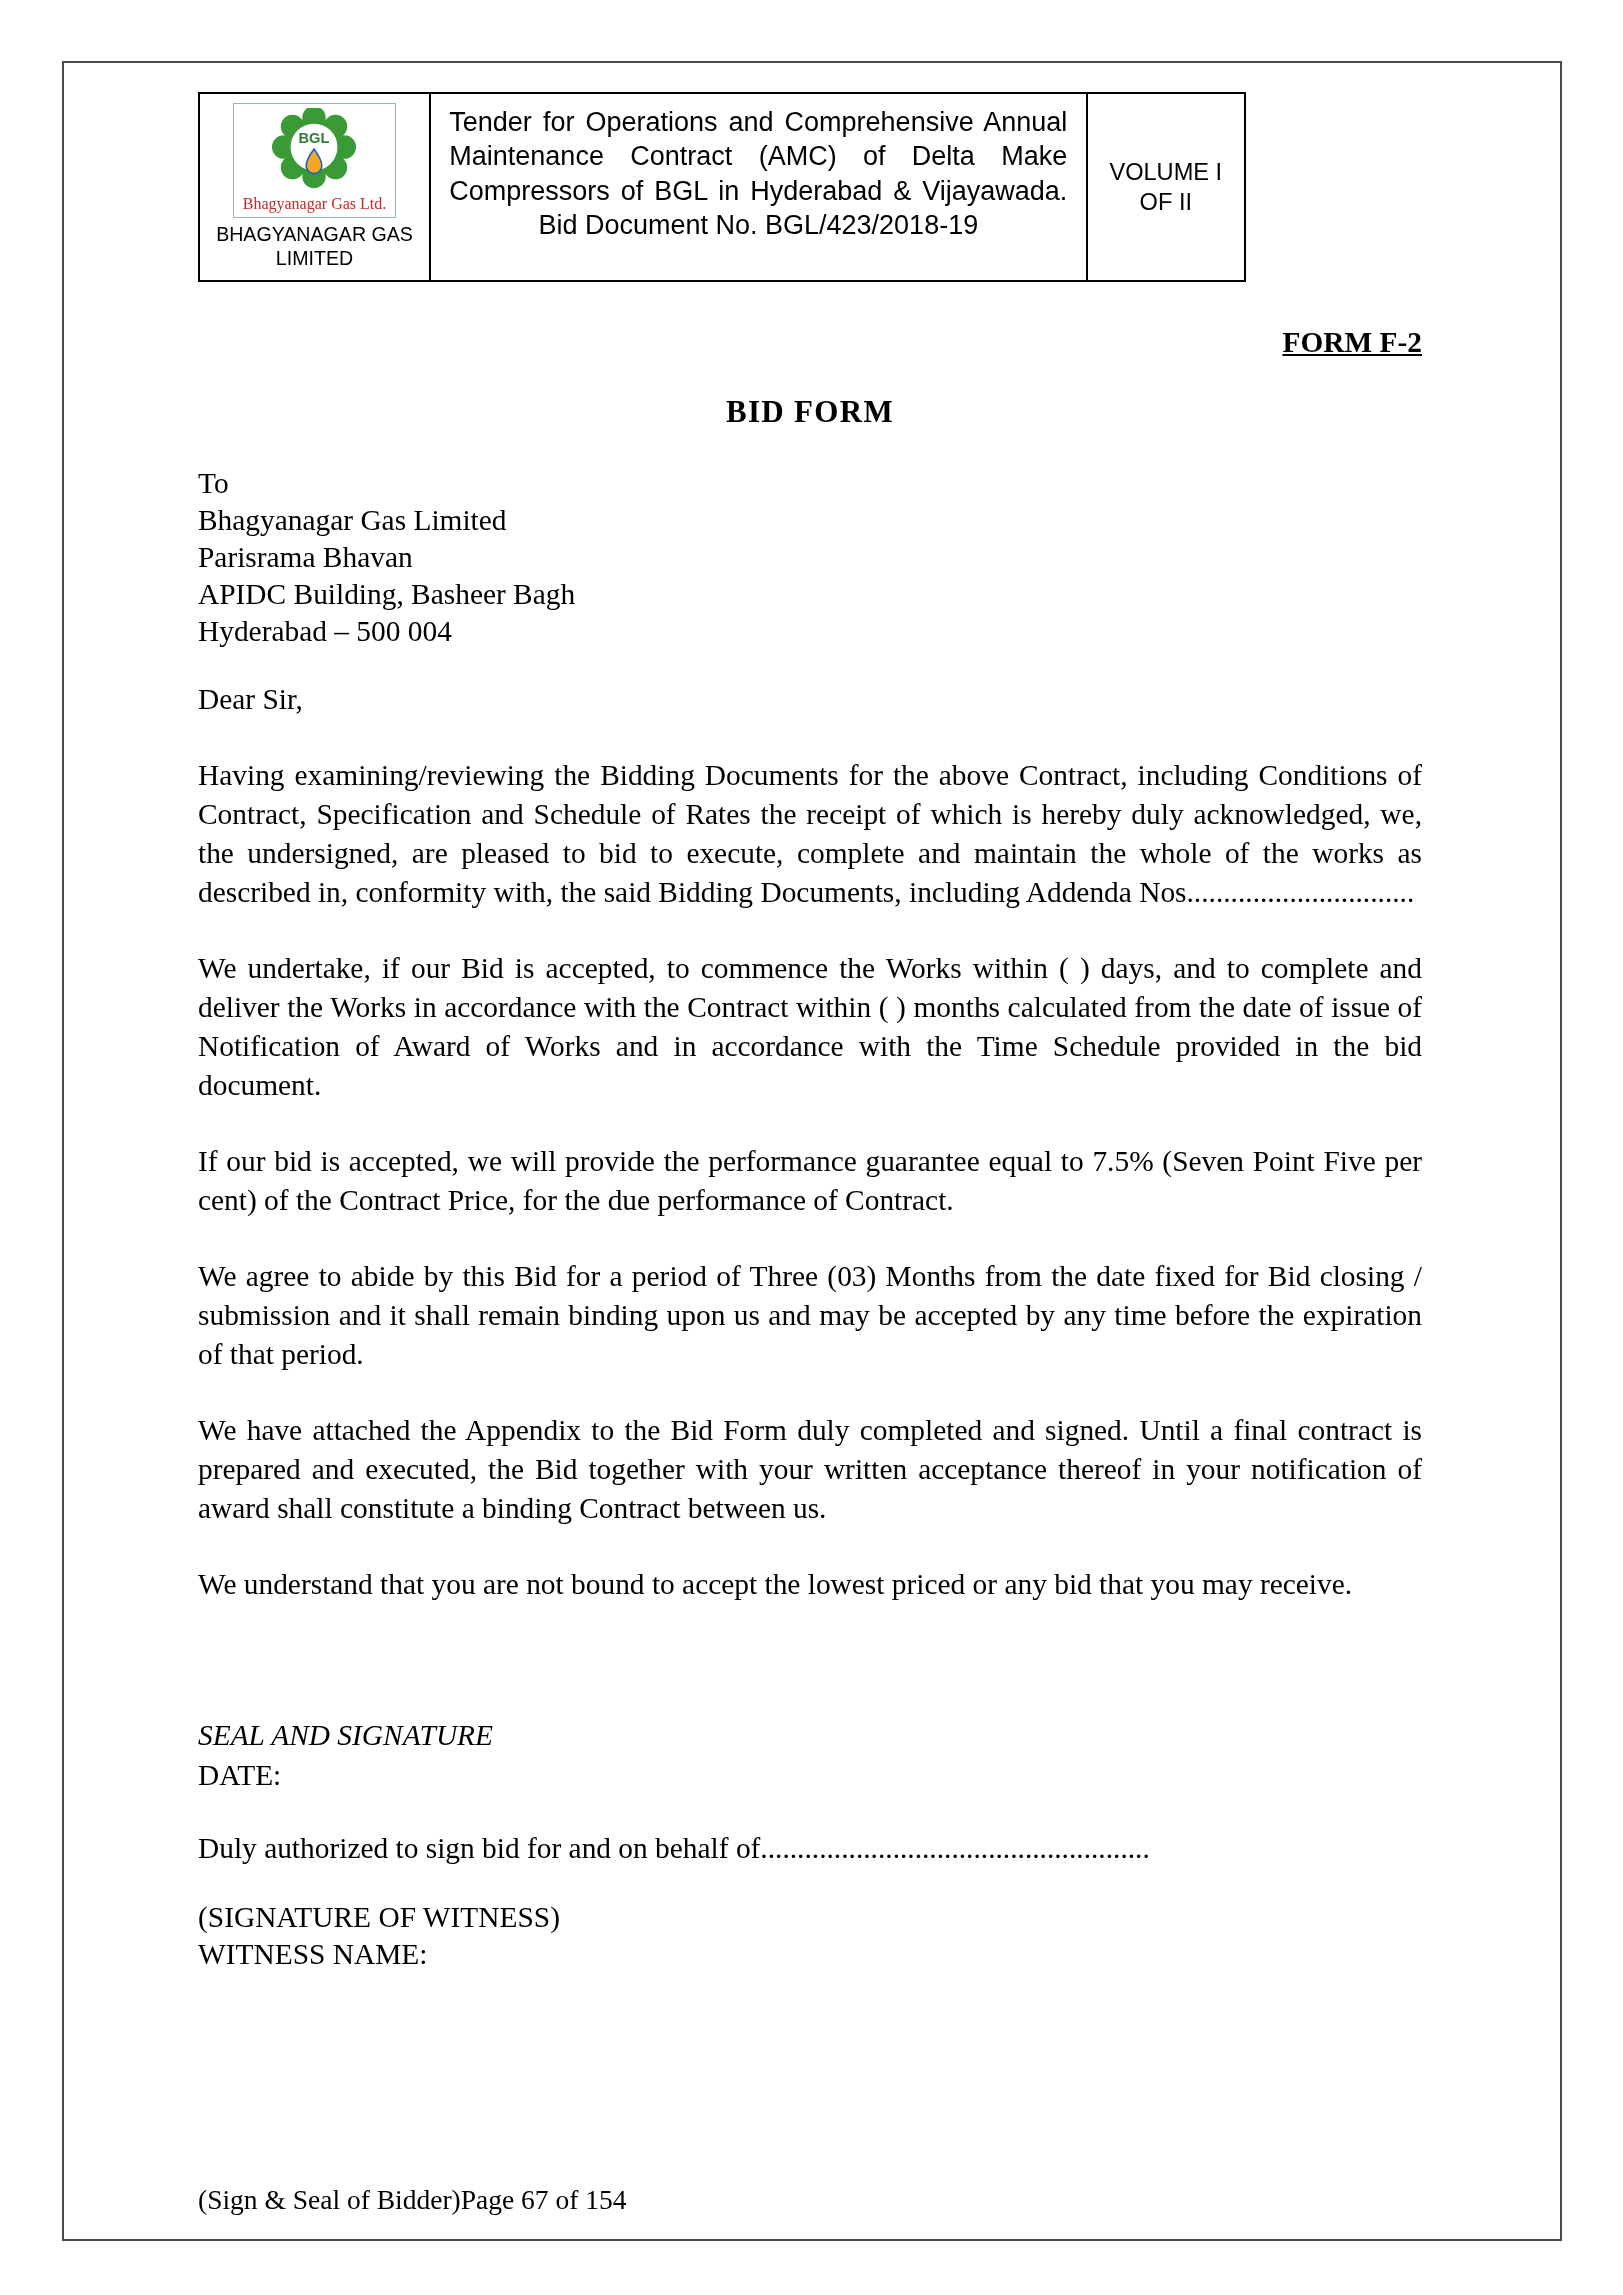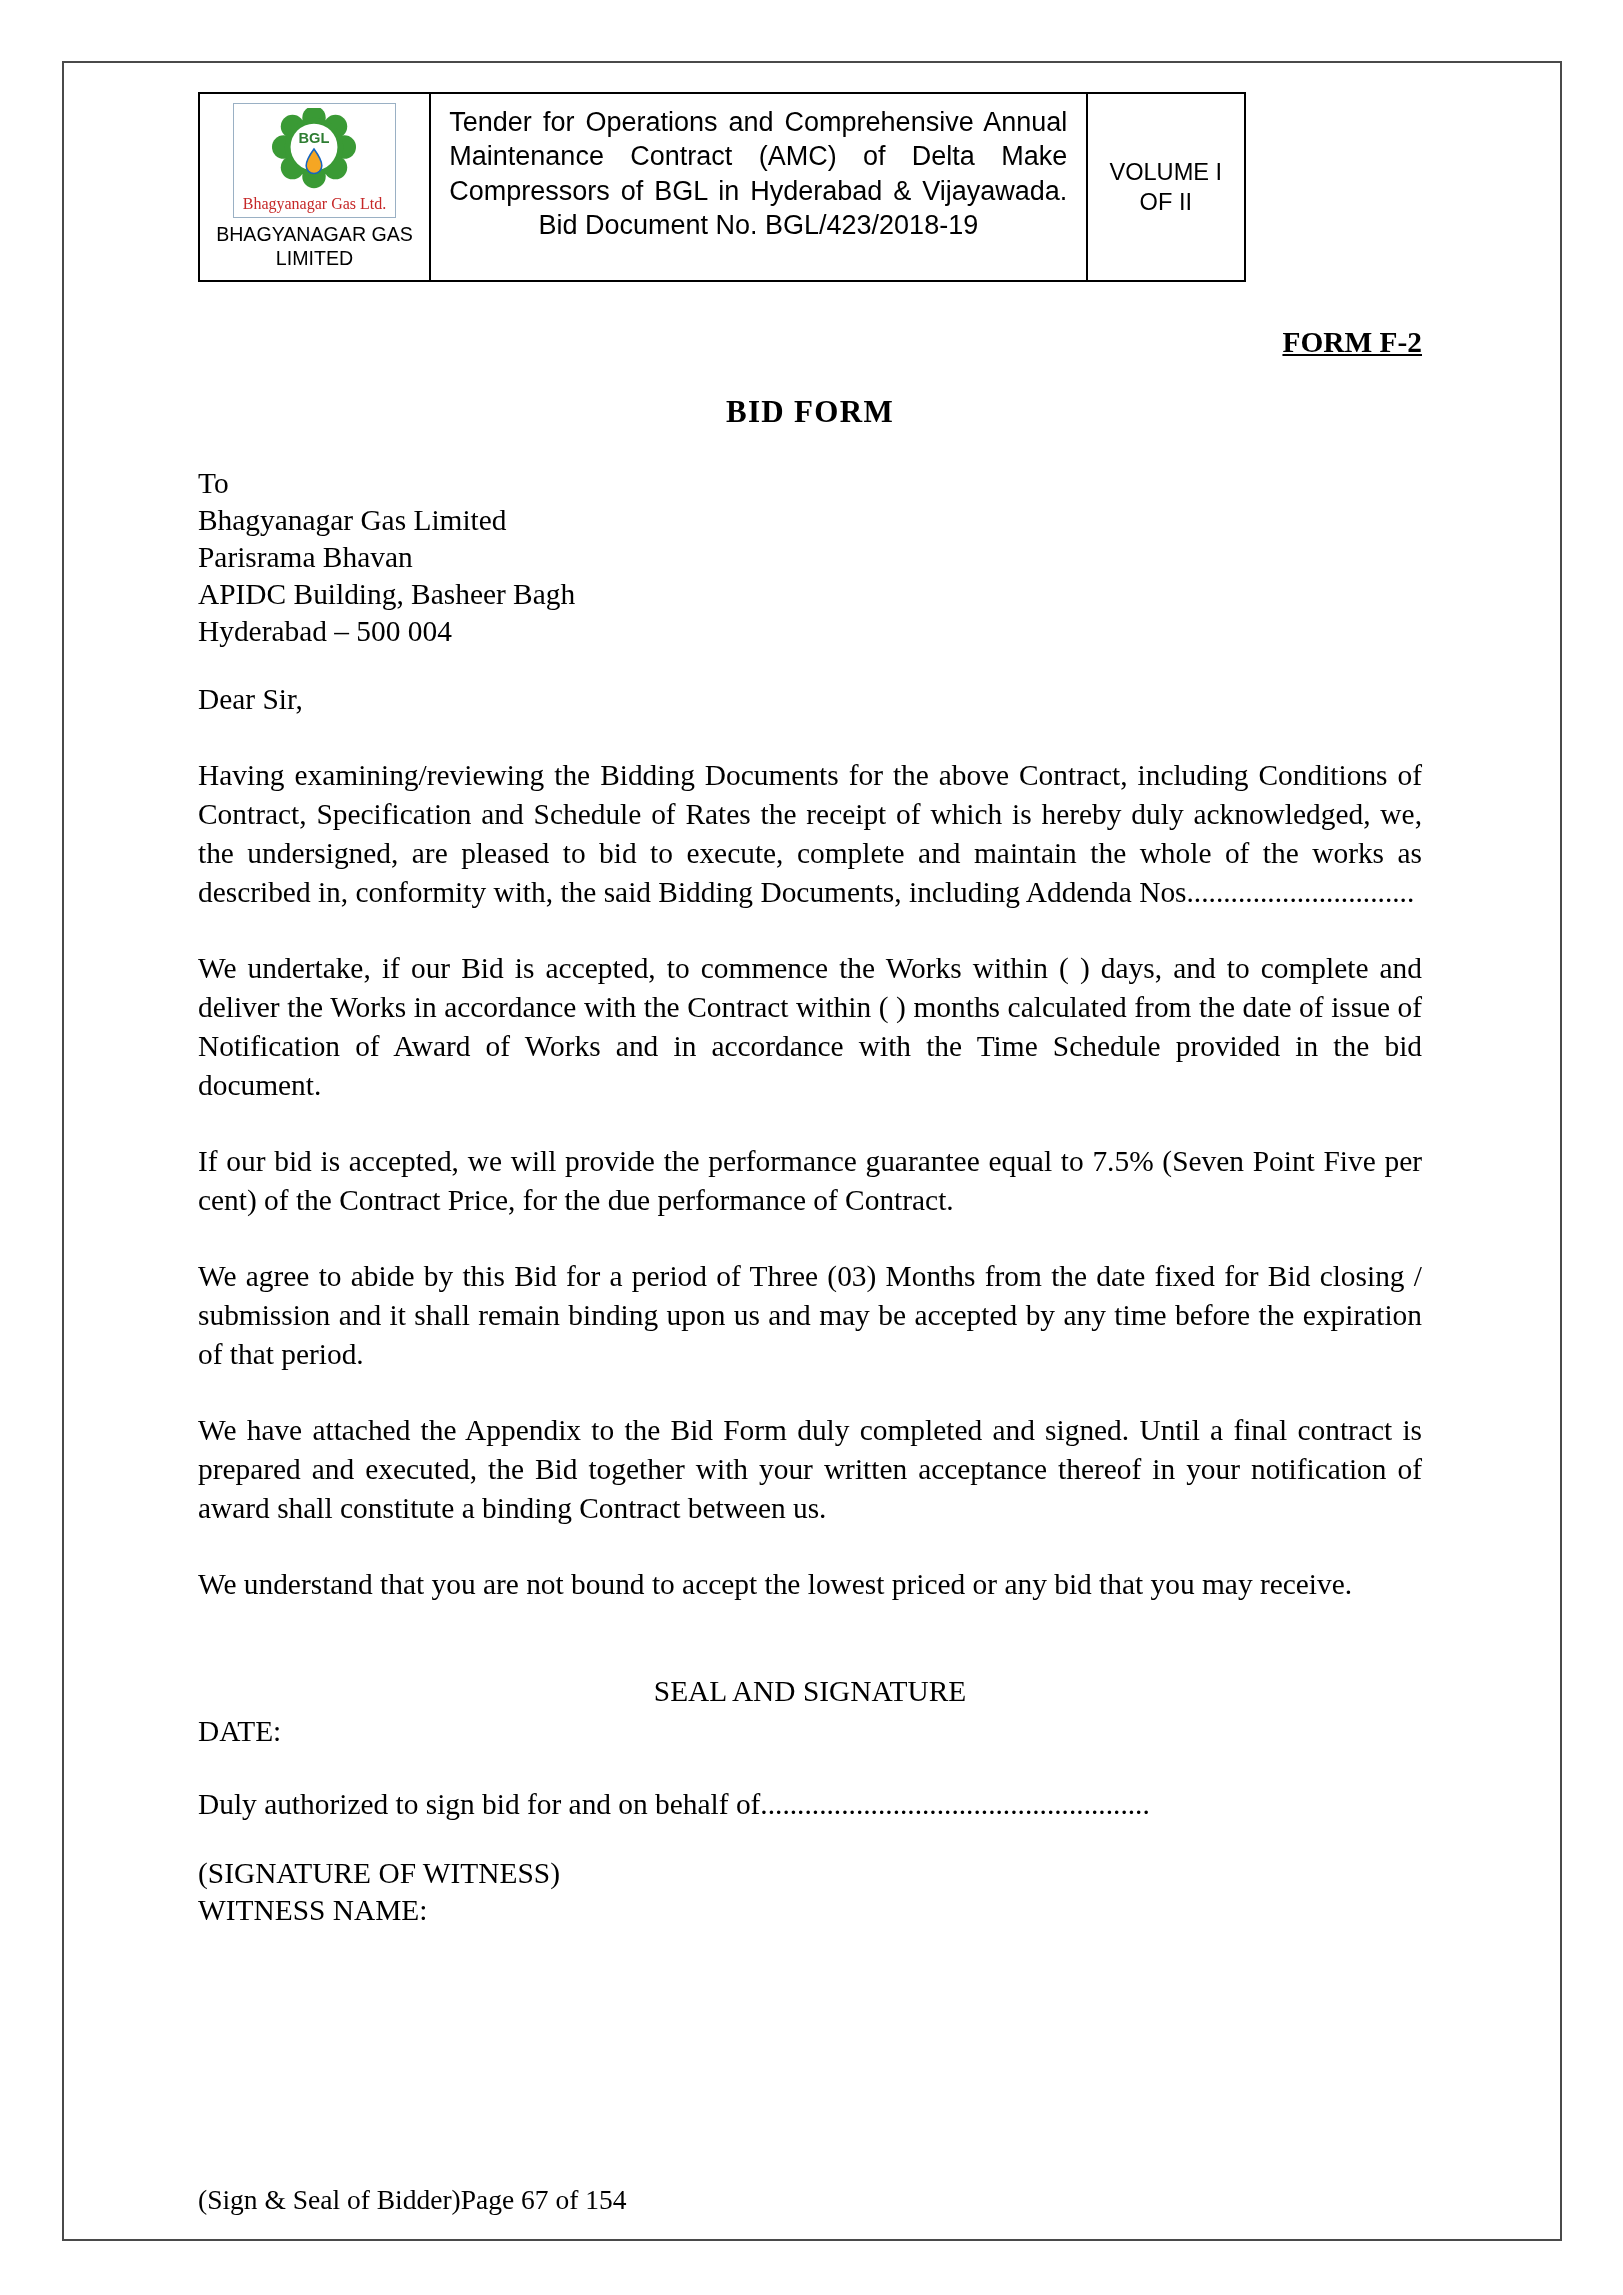--- a/index.html
+++ b/index.html
@@ -42,21 +42,21 @@
     font-size:29.4px; margin-top:25px; }
   .bid-form-title { text-align:center; font-weight:bold; font-size:31px;
     letter-spacing:1.3px; margin-top:30px; }
 
   .recipient { margin-top:34px; line-height:37px; }
   .salutation { margin-top:30px; }
 
   .para { text-align:justify; margin-top:37px; }
   .b { font-weight:normal;margin-top:36px; }
 
-  .seal-line { text-align:center; margin-top:68px; }
+  .seal-line { text-align:left; margin-top:112px;font-style:italic; }
   .date-line { margin-top:1.3px; }
   .authorized-line { margin-top:34px; }
   .witness-block { margin-top:31px; line-height:37px; }
 
   
   .footer { position:absolute; left:198px; top:2184px; width:1224px;
     display:flex; font-size:27.5px; }
 </style>
 </head>
 <body>

